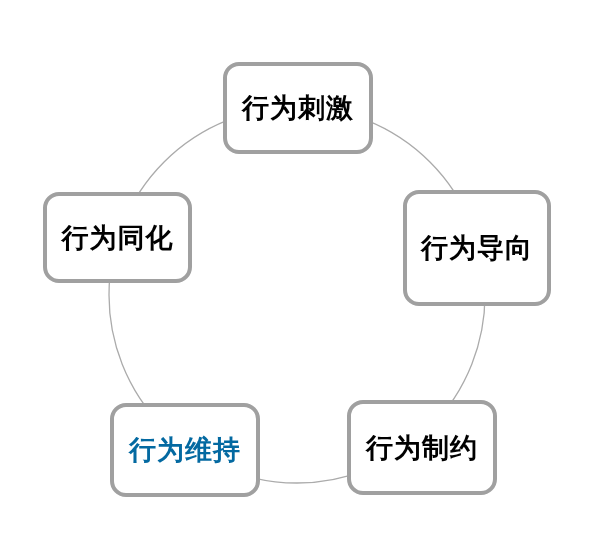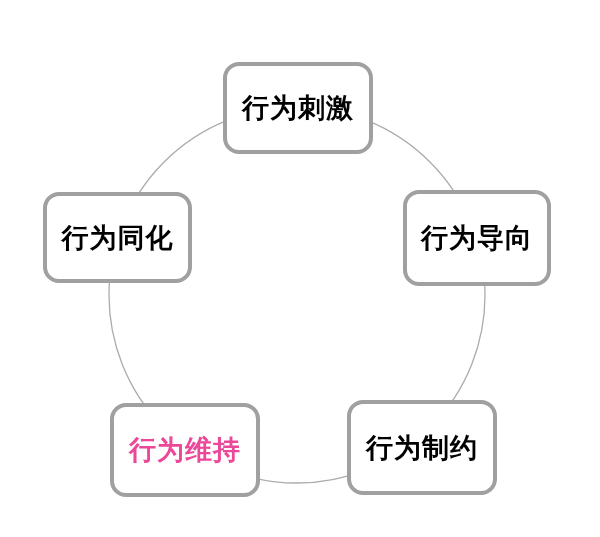--- a/index.html
+++ b/index.html
@@ -42,28 +42,28 @@
 
 <div id="diagram" style="background: rgb(255, 255, 255); text-decoration: underline;">
   <svg id="cycle-svg" width="600" height="537" aria-hidden="true">
     <circle id="cycle-circle" fill="none" cx="297" cy="295" r="188" stroke="#ababab" stroke-width="1.3"></circle>
   </svg>
 
   <div class="node" style="left: 223px; top: 62px; width: 150px; height: 92px; border-color: rgb(160, 160, 160); background: rgb(255, 255, 255); color: rgb(0, 0, 0);">
     <span>行为刺激</span>
   </div>
 
-  <div class="node" style="left: 403px; top: 190px; width: 148px; height: 96px; border-color: rgb(160, 160, 160); background: rgb(255, 255, 255); color: rgb(0, 0, 0);">
+  <div class="node" style="left: 403px; top: 190px; width: 148px; height: 116px; border-color: rgb(160, 160, 160); background: rgb(255, 255, 255); color: rgb(0, 0, 0);">
     <span>行为导向</span>
   </div>
 
   <div class="node" style="left: 335px; top: 400px; width: 150px; height: 95px; border-color: rgb(160, 160, 160); background: rgb(255, 255, 255); color: rgb(0, 0, 0); margin-left: 12px;">
     <span>行为制约</span>
   </div>
 
-  <div class="node" style="left: 110px; top: 403px; width: 150px; height: 94px; border-color: rgb(160, 160, 160); background: rgb(255, 255, 255); color: #ec4899;">
+  <div class="node" style="left: 110px; top: 403px; width: 150px; height: 94px; border-color: rgb(160, 160, 160); background: rgb(255, 255, 255); color: #0369a1;">
     <span>行为维持</span>
   </div>
 
   <div class="node" style="left: 43px; top: 192px; width: 149px; height: 91px; border-color: rgb(160, 160, 160); background: rgb(255, 255, 255); color: rgb(0, 0, 0);">
     <span>行为同化</span>
   </div>
 </div>
 
 </body></html>

